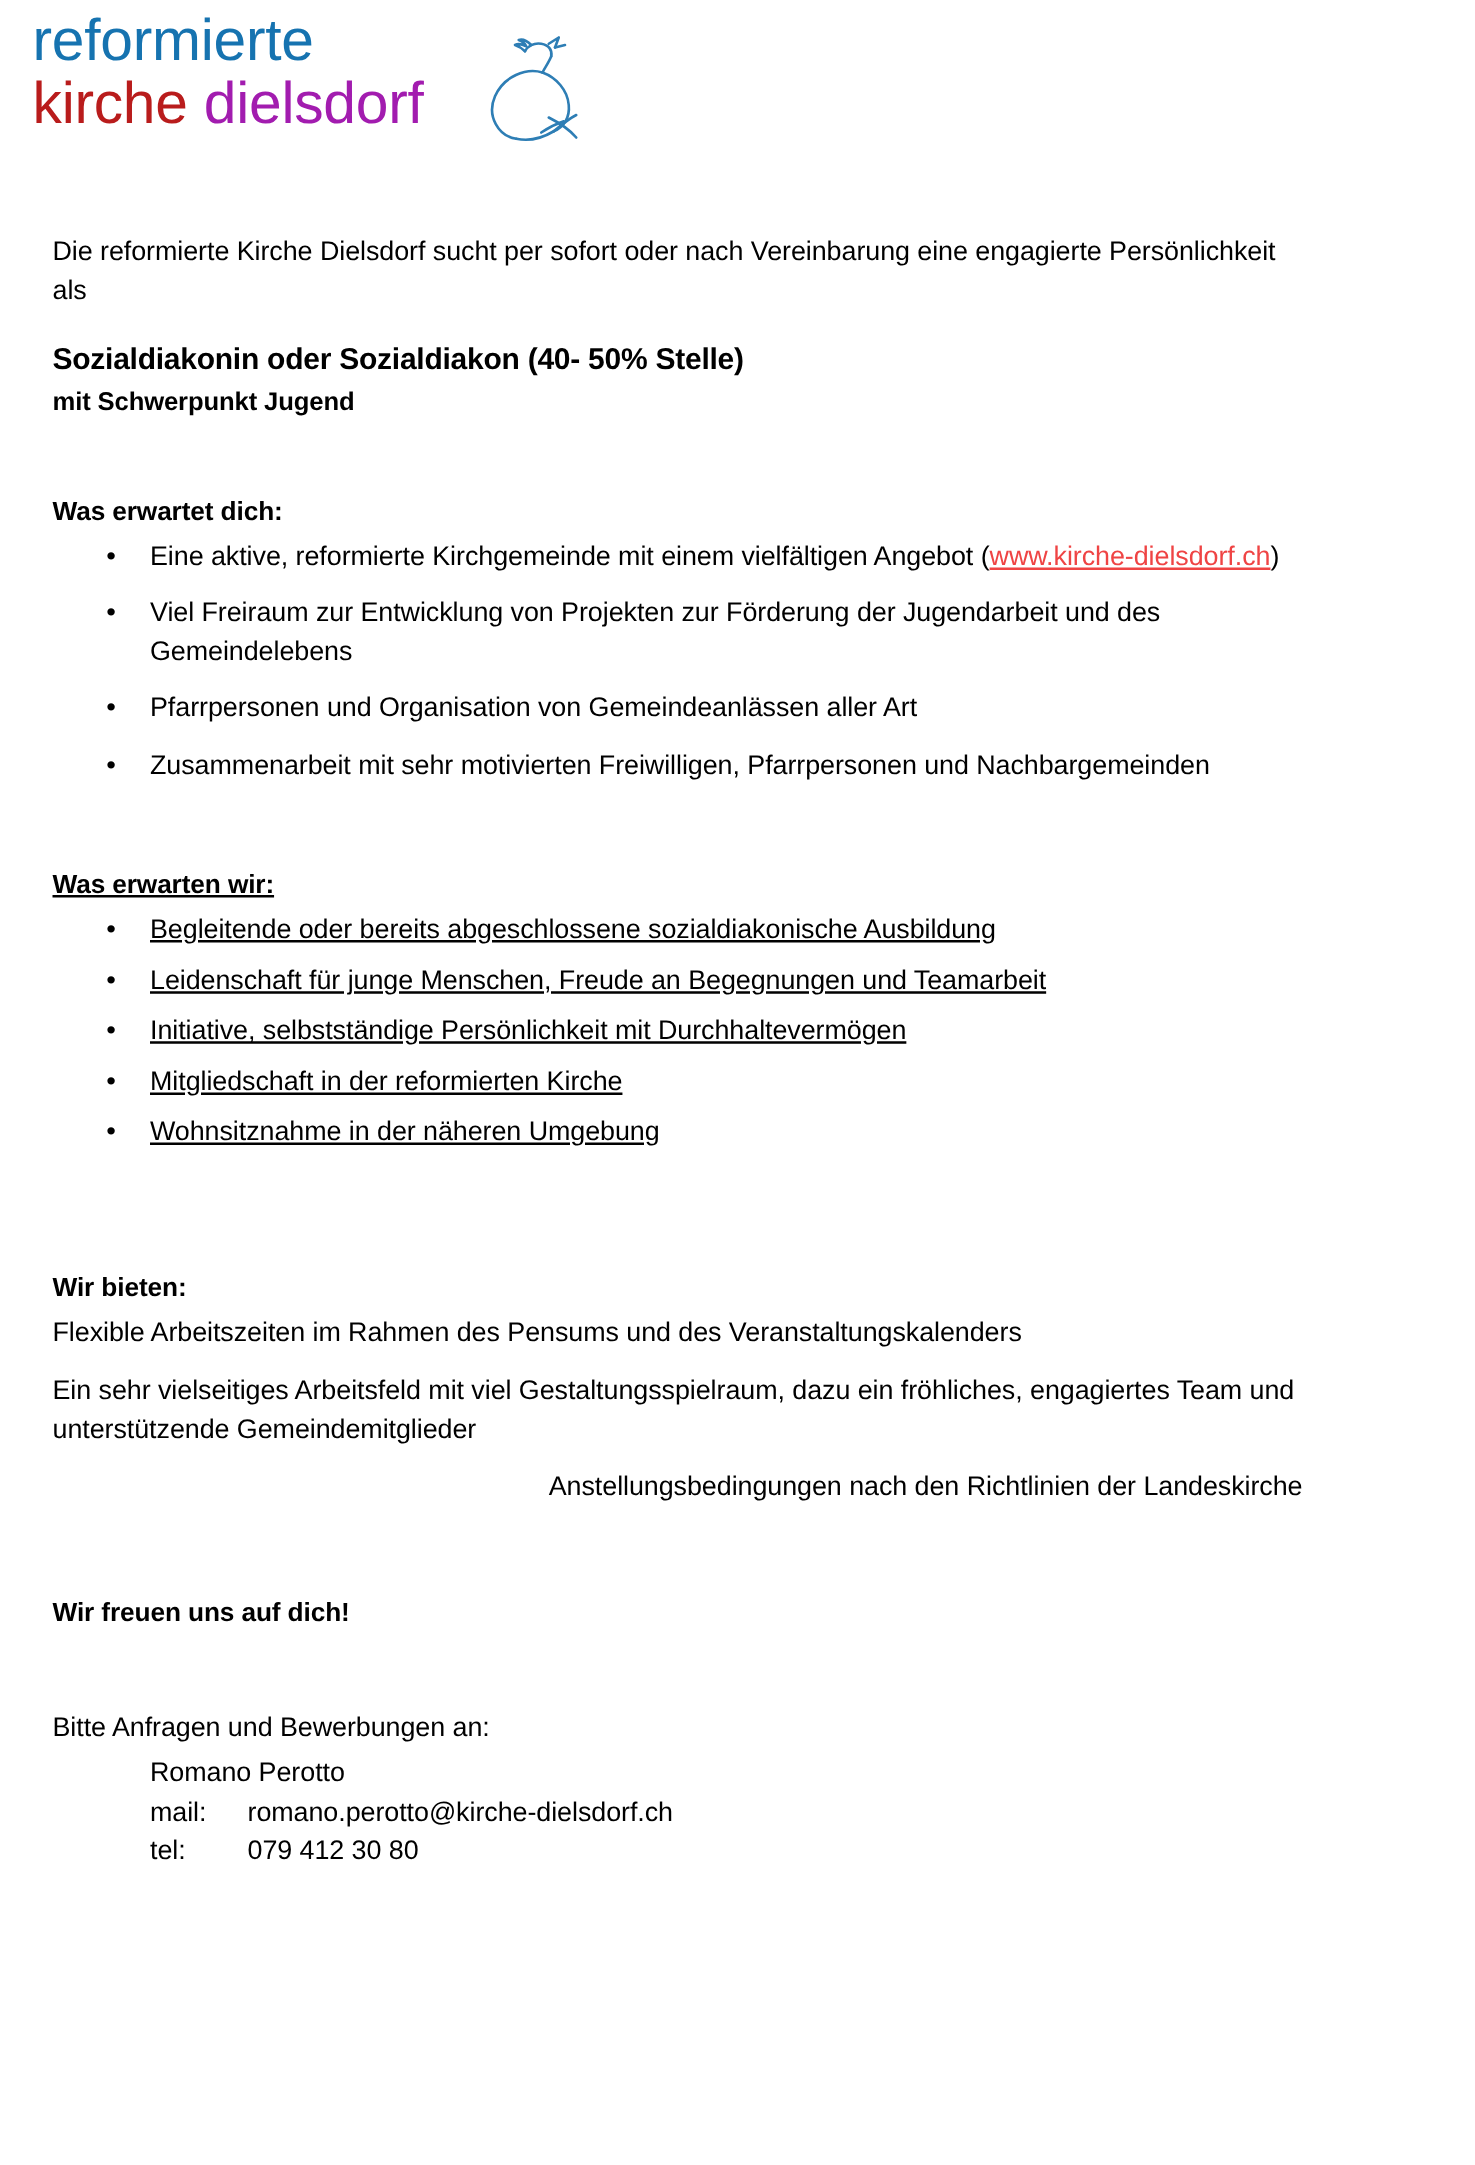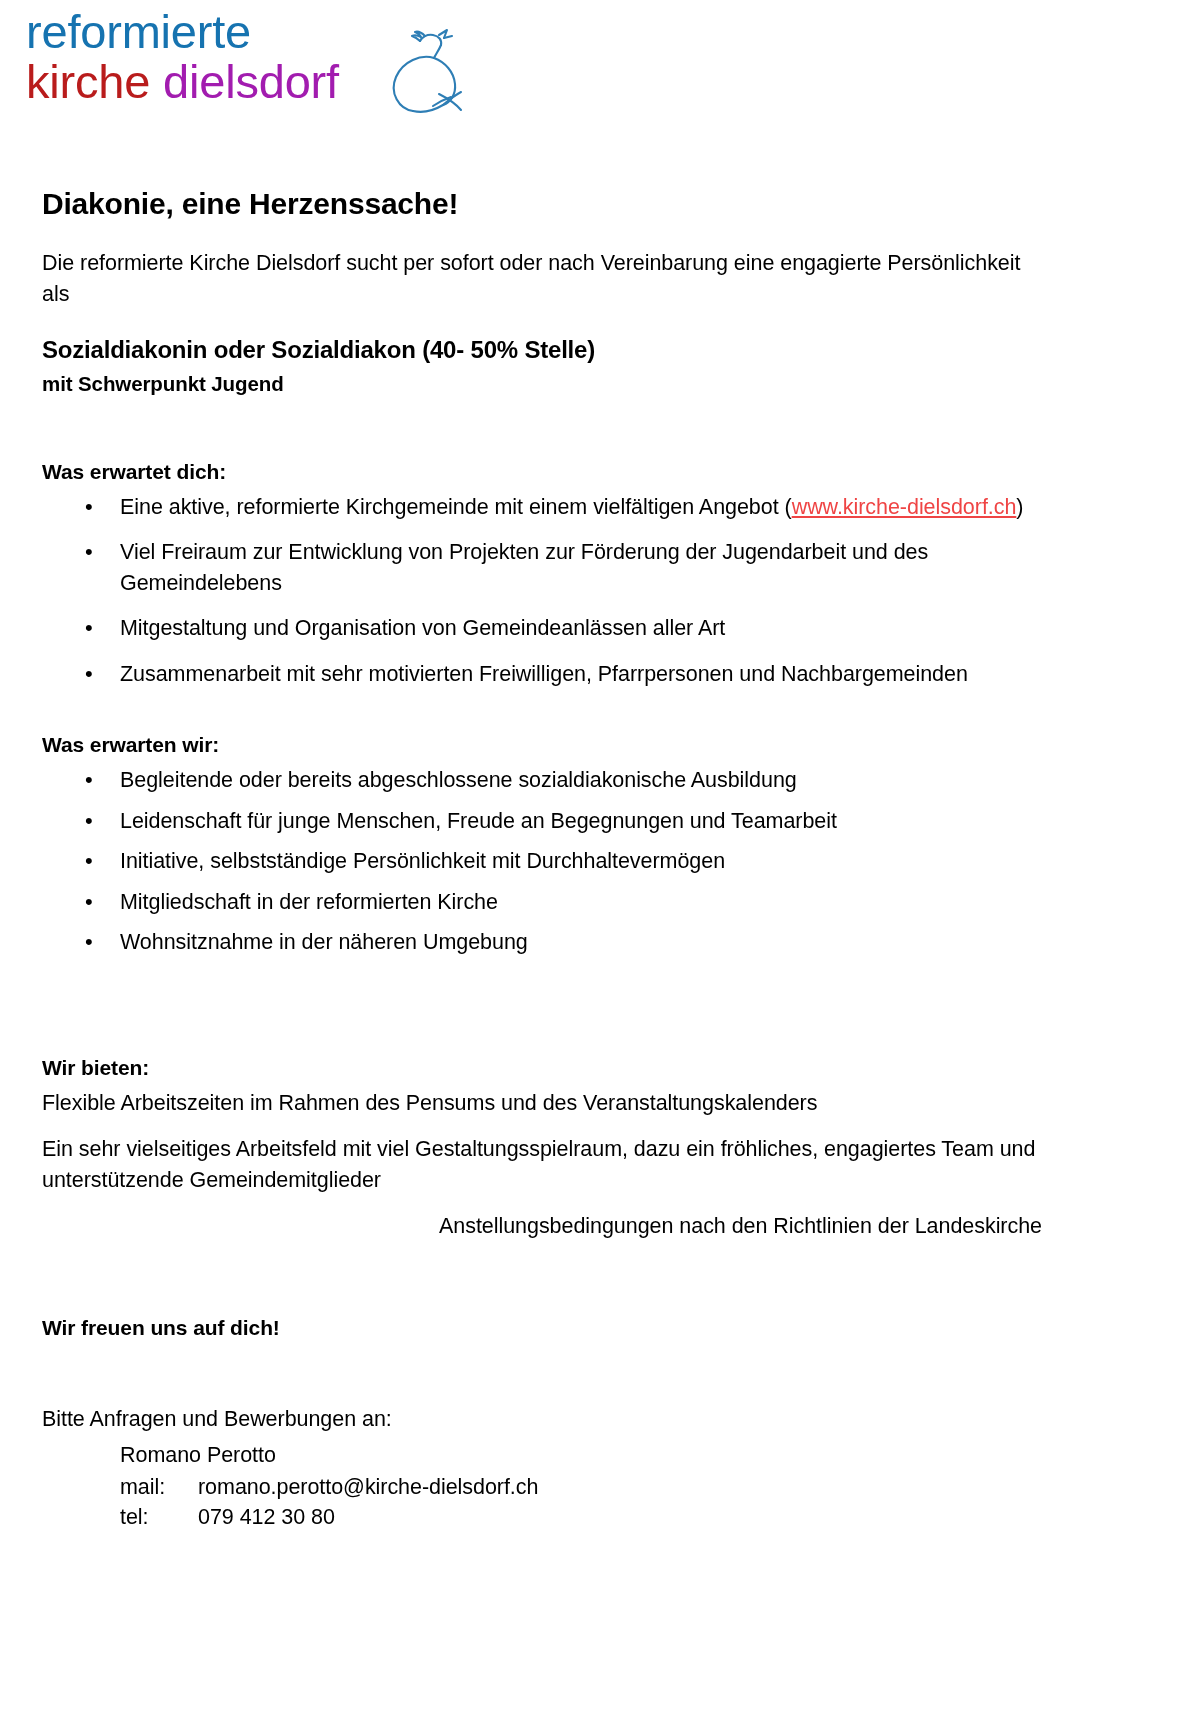--- a/index.html
+++ b/index.html
@@ -99,21 +99,21 @@
   }
 
   h4.section-head {
     font-size: 21px;
     font-weight: bold;
     margin: 0 0 8px 0;
     letter-spacing: -0.1px;
   }
 
   .sec-expect { margin-top: 62px; }
-  .sec-require { margin-top: 44px; }
+  .sec-require { margin-top: 69px; text-decoration: underline; }
   .sec-offer  { margin-top: 98px; }
 
   ul.bullets {
     margin: 0;
     padding-left: 78px;
     list-style: none;
   }
   ul.bullets li {
     position: relative;
     font-size: 21.5px;
@@ -205,33 +205,32 @@
 
         <path d="M62 91 C68 86, 74 81, 80 78"></path>
         <path d="M58 80 C66 84, 74 89, 80 96"></path>
         <path d="M52 92 C58 88, 64 85, 70 83"></path>
       </g>
     </svg>
   </div>
 
   <div class="content">
 
-    <h1 class="headline">Diakonie, eine Herzenssache!</h1>
 
     <p class="intro">Die reformierte Kirche Dielsdorf sucht per sofort oder nach Vereinbarung eine engagierte Persönlichkeit als</p>
 
     <h2 class="job-title">Sozialdiakonin oder Sozialdiakon (40- 50% Stelle)</h2>
     <h3 class="job-sub">mit Schwerpunkt Jugend</h3>
 
     <div class="sec-expect">
       <h4 class="section-head">Was erwartet dich:</h4>
       <ul class="bullets">
         <li><span>Eine aktive, reformierte Kirchgemeinde mit einem vielfältigen Angebot (</span><a class="weblink" href="#">www.kirche-dielsdorf.ch</a><span>)</span></li>
         <li>Viel Freiraum zur Entwicklung von Projekten zur Förderung der Jugendarbeit und des Gemeindelebens</li>
-        <li>Mitgestaltung und Organisation von Gemeindeanlässen aller Art</li>
+        <li>Pfarrpersonen und Organisation von Gemeindeanlässen aller Art</li>
         <li>Zusammenarbeit mit sehr motivierten Freiwilligen, Pfarrpersonen und Nachbargemeinden</li>
       </ul>
     </div>
 
     <div class="sec-require">
       <h4 class="section-head">Was erwarten wir:</h4>
       <ul class="bullets tight">
         <li>Begleitende oder bereits abgeschlossene sozialdiakonische Ausbildung</li>
         <li>Leidenschaft für junge Menschen, Freude an Begegnungen und Teamarbeit</li>
         <li>Initiative, selbstständige Persönlichkeit mit Durchhaltevermögen</li>

